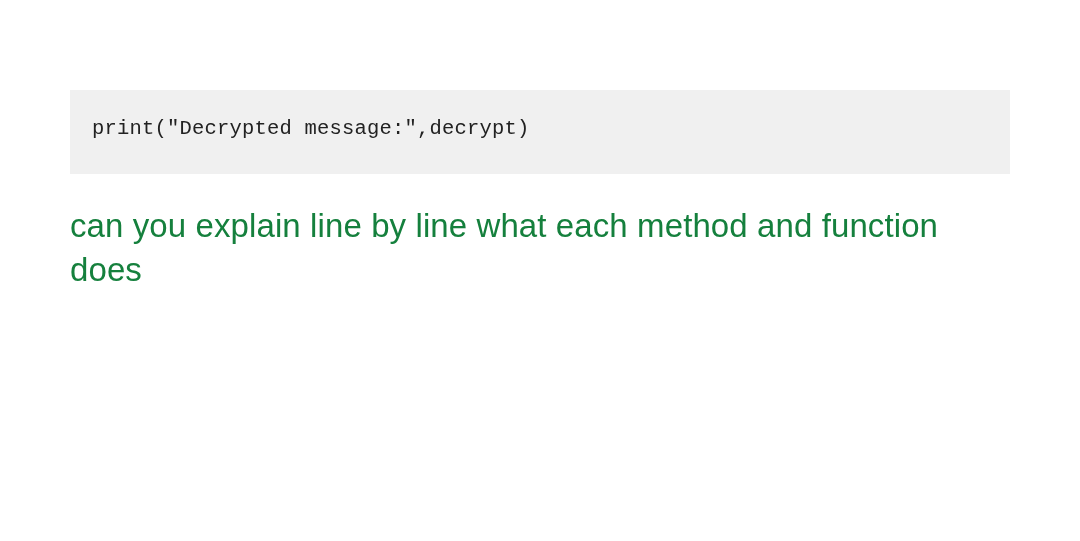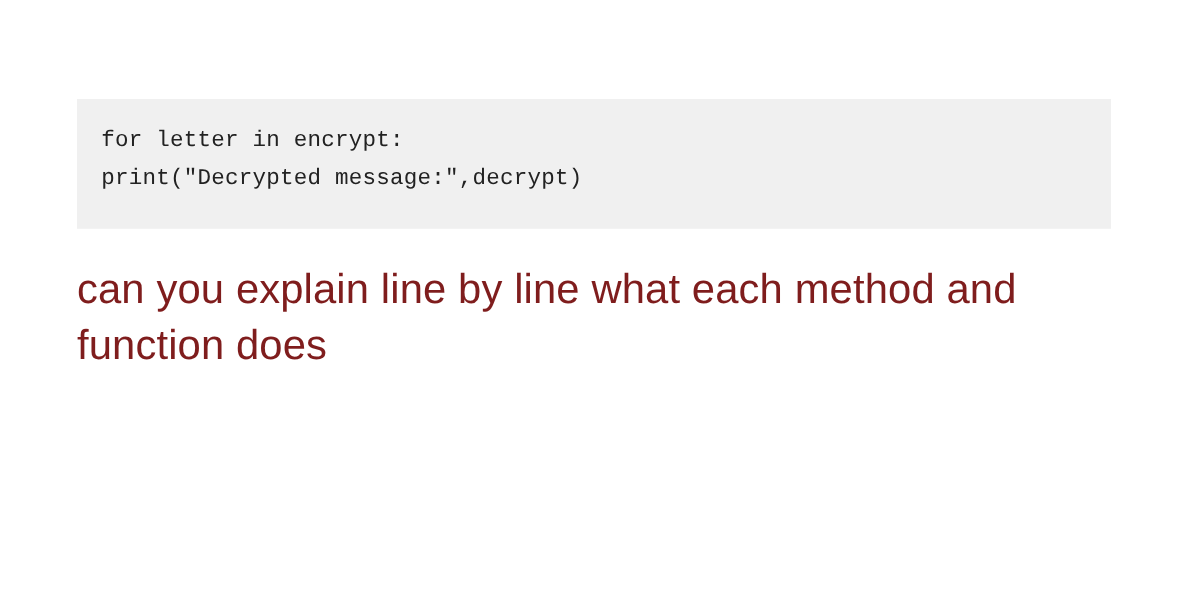--- a/index.html
+++ b/index.html
@@ -21,28 +21,27 @@
       font-size: 20.5px;
       line-height: 1.65;
       color: #222;
       letter-spacing: 0.2px;
     }
     .code-line {
       white-space: pre;
     }
     .question-text {
       margin-top: 30px;
-      font-size: 38px;
+      font-size: 33px;
       font-weight: 400;
-      color: #7f1d1d;
+      color: #15803d;
       line-height: 1.35;
       letter-spacing: 0.1px;
     }
   </style>
 </head>
 <body>
 
 <div class="code-block">
-  <div class="code-line">for letter in encrypt:</div>
   <div class="code-line">print("Decrypted message:",decrypt)</div>
 </div>
 
 <div class="question-text">can you explain line by line what each method and function does</div>
 
 </body></html>

